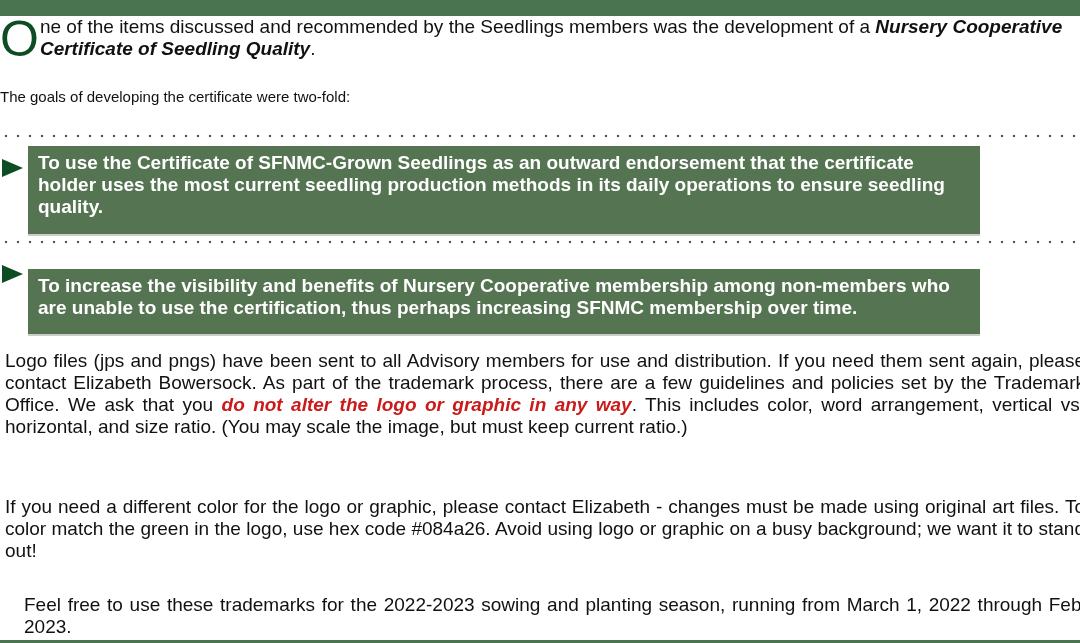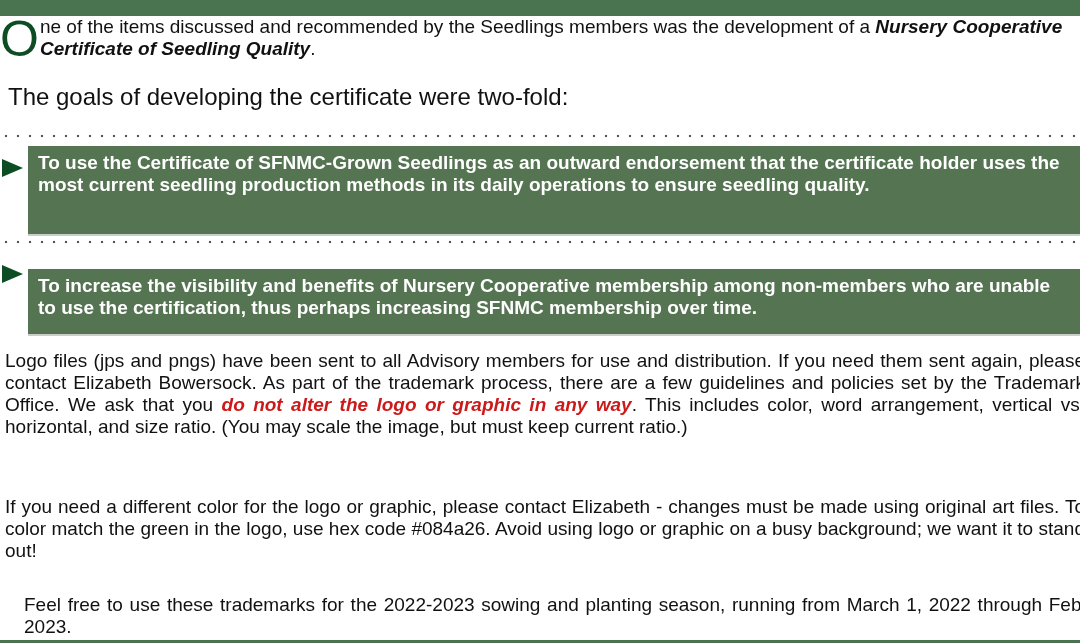--- a/index.html
+++ b/index.html
@@ -41,22 +41,22 @@
     font-size: 50px;
     line-height: 42px;
     color: #0d4d24;
     margin-right: 1px;
     margin-top: 2px;
     font-family: "Liberation Sans", "DejaVu Sans", sans-serif;
   }
   .bi { font-weight: bold; font-style: italic; }
   .goals-lead {
     position: absolute;
-    left: 8px; top: 86px;
-    font-size: 24px;
+    left: 0; top: 86px;
+    font-size: 15px;
     line-height: 22px;
   }
   .dots {
     position: absolute;
     left: 0;
     width: 1080px;
     height: 4px;
     background-image: radial-gradient(circle, #555555 1.3px, transparent 1.6px);
     background-size: 12px 4px;
     background-repeat: repeat-x;
@@ -65,21 +65,21 @@
     position: absolute;
     left: 2px;
     width: 0; height: 0;
     border-top: 9px solid transparent;
     border-bottom: 9px solid transparent;
     border-left: 21px solid #0d4d24;
   }
   .goal-box {
     position: absolute;
     left: 28px;
-    width: 1052px;
+    width: 952px;
     background: #557552;
     color: #ffffff;
     font-weight: bold;
     font-size: 19px;
     line-height: 22px;
     padding: 6px 10px;
     box-sizing: border-box;
     border-bottom: 2px solid #cccccc;
   }
   .para {

